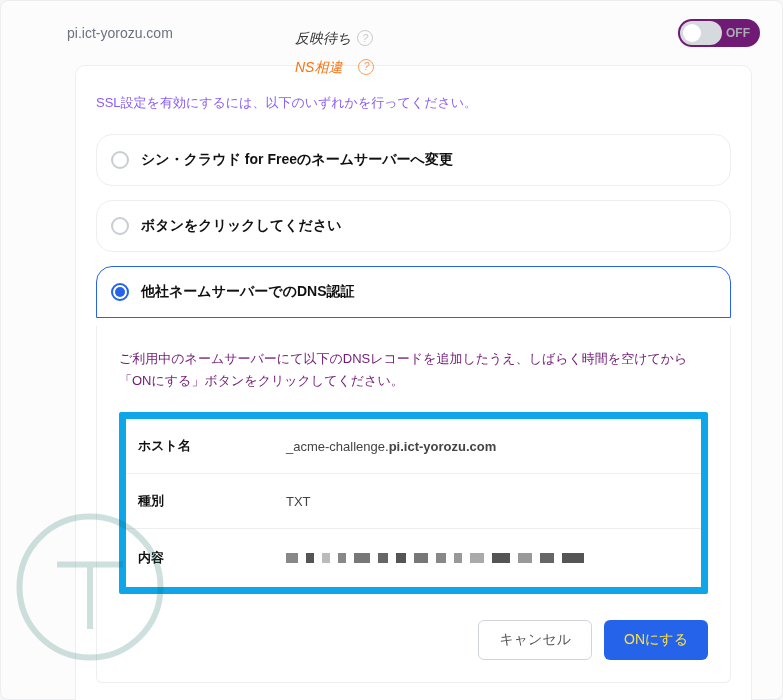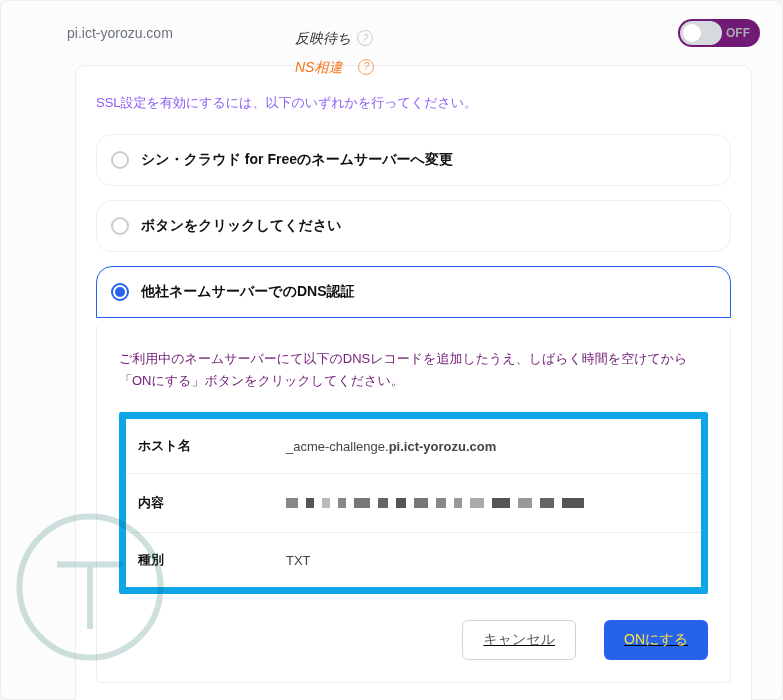--- a/index.html
+++ b/index.html
@@ -220,23 +220,22 @@
       padding: 6px 0;
     }
     .redact-block {
       height: 10px;
       background: #777;
       display: inline-block;
     }
     .button-row {
       display: flex;
       justify-content: flex-end;
-      gap: 28px;
+      gap: 12px;
       margin-top: 26px;
-      text-decoration: underline;
     }
     .btn {
       padding: 10px 20px;
       border-radius: 6px;
       font-size: 14px;
       font-weight: 500;
       cursor: pointer;
       border: none;
     }
     .btn-cancel {
@@ -309,20 +308,24 @@
 
     <div class="expanded-panel">
       <div class="expanded-text">ご利用中のネームサーバーにて以下のDNSレコードを追加したうえ、しばらく時間を空けてから「ONにする」ボタンをクリックしてください。</div>
 
       <div class="dns-table">
         <div class="dns-row">
           <div class="dns-label">ホスト名</div>
           <div class="dns-value">
             <span class="prefix">_acme-challenge.</span><span class="bold">pi.ict-yorozu.com</span>
           </div>
+        </div>
+        <div class="dns-row">
+          <div class="dns-label">種別</div>
+          <div class="dns-value">TXT</div>
         </div>
         <div class="dns-row">
           <div class="dns-label">内容</div>
           <div class="dns-value">
             <div class="redacted-content">
               <span class="redact-block" style="width:12px;background:#888"></span>
               <span class="redact-block" style="width:8px;background:#555"></span>
               <span class="redact-block" style="width:8px;background:#bbb"></span>
               <span class="redact-block" style="width:8px;background:#888"></span>
               <span class="redact-block" style="width:16px"></span>
@@ -332,24 +335,20 @@
               <span class="redact-block" style="width:10px;background:#888"></span>
               <span class="redact-block" style="width:8px;background:#999"></span>
               <span class="redact-block" style="width:14px;background:#aaa"></span>
               <span class="redact-block" style="width:18px;background:#555"></span>
               <span class="redact-block" style="width:14px;background:#999"></span>
               <span class="redact-block" style="width:14px;background:#666"></span>
               <span class="redact-block" style="width:22px;background:#555"></span>
             </div>
           </div>
         </div>
-        <div class="dns-row">
-          <div class="dns-label">種別</div>
-          <div class="dns-value">TXT</div>
-        </div>
       </div>
 
       <div class="button-row">
         <button class="btn btn-cancel">キャンセル</button>
         <button class="btn btn-primary">ONにする</button>
       </div>
     </div>
   </div>
 </div>
 

